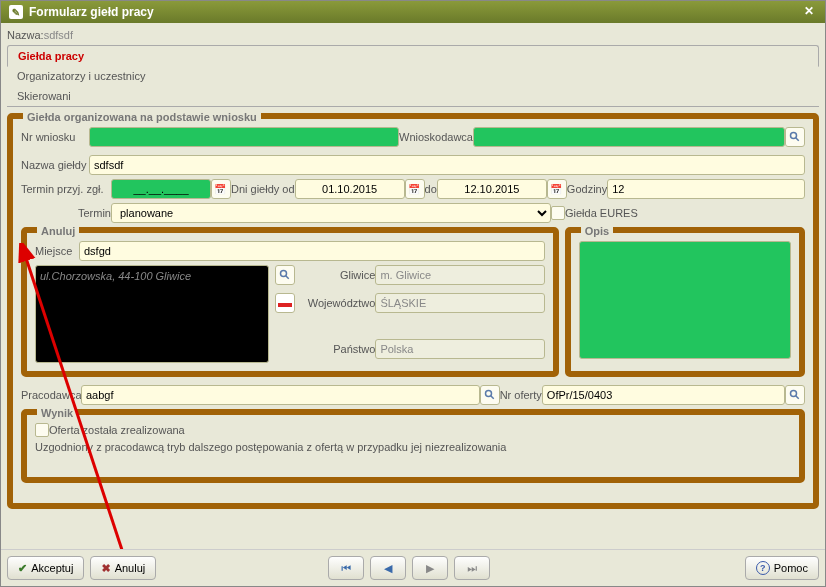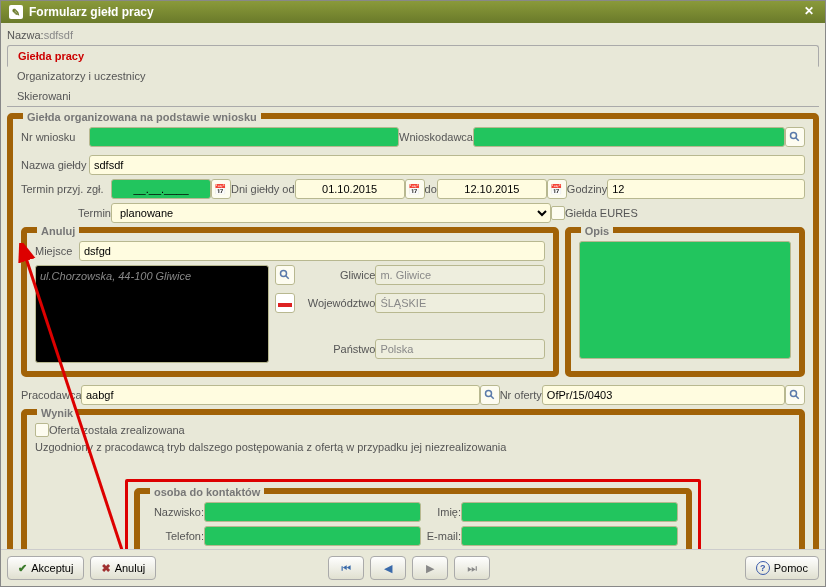--- a/index.html
+++ b/index.html
@@ -164,39 +164,20 @@
 
         <div class="fieldset" style="margin-bottom:12px">
           <div class="fieldset-title">Wynik</div>
           <div class="row">
             <span class="ck"></span>
             <span class="lbl">Oferta została zrealizowana</span>
           </div>
           <div class="lbl" style="margin-bottom:4px">Uzgodniony z pracodawcą tryb dalszego postępowania z ofertą w przypadku jej niezrealizowania</div>
           <input class="inp" style="width: 100%; visibility: hidden; height: 2px;">
 
-          <div style="padding:0 90px;margin-top:10px">
-            <div class="red-box">
-              <div class="fieldset" style="margin:0">
-                <div class="fieldset-title">osoba do kontaktów</div>
-                <div class="row">
-                  <span class="lbl lbl-r" style="width:56px">Nazwisko:</span>
-                  <input class="inp" style="flex: 1 1 0%;" value="">
-                  <span class="lbl lbl-r" style="width:40px">Imię:</span>
-                  <input class="inp" style="flex: 1 1 0%;" value="">
-                </div>
-                <div class="row">
-                  <span class="lbl lbl-r" style="width:56px">Telefon:</span>
-                  <input class="inp" style="flex: 1 1 0%;" value="">
-                  <span class="lbl lbl-r" style="width:40px">E-mail:</span>
-                  <input class="inp" style="flex: 1 1 0%;" value="">
-                </div>
-              </div>
-            </div>
-          </div>
         </div>
       </div>
 
       <svg class="arrow-svg" style="left:6px;top:130px;width:130px;height:320px">
         <defs>
             <marker id="ah" markerWidth="10" markerHeight="10" refX="2" refY="3" orient="auto">
               <path d="M0,0 L0,6 L8,3 z" fill="#d00"></path>
             </marker>
           </defs>
         <line x1="110" y1="310" x2="12" y2="12" stroke="#d00" stroke-width="3" marker-end="url(#ah)"></line>

